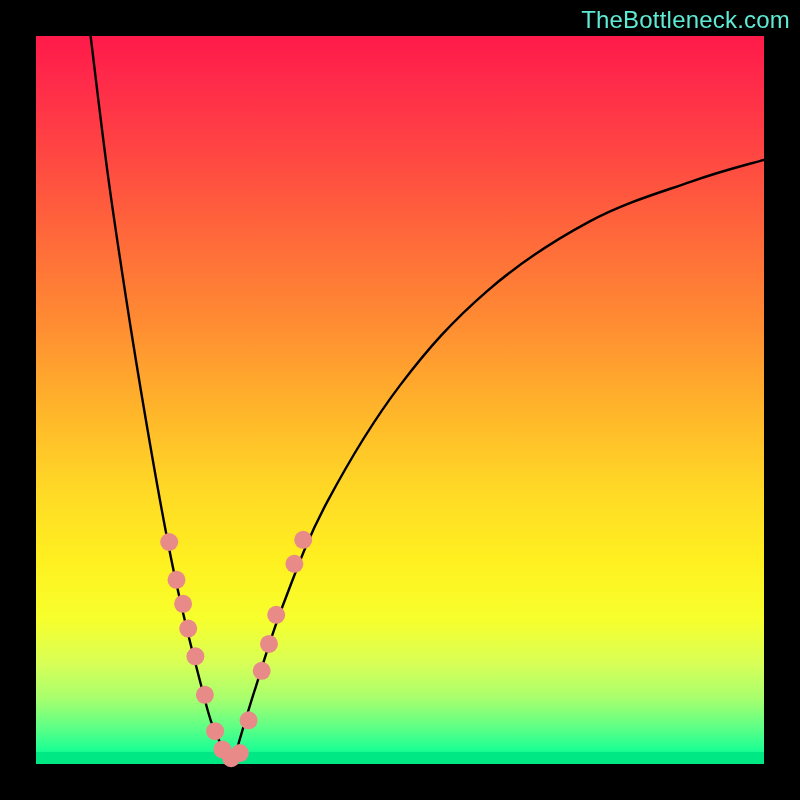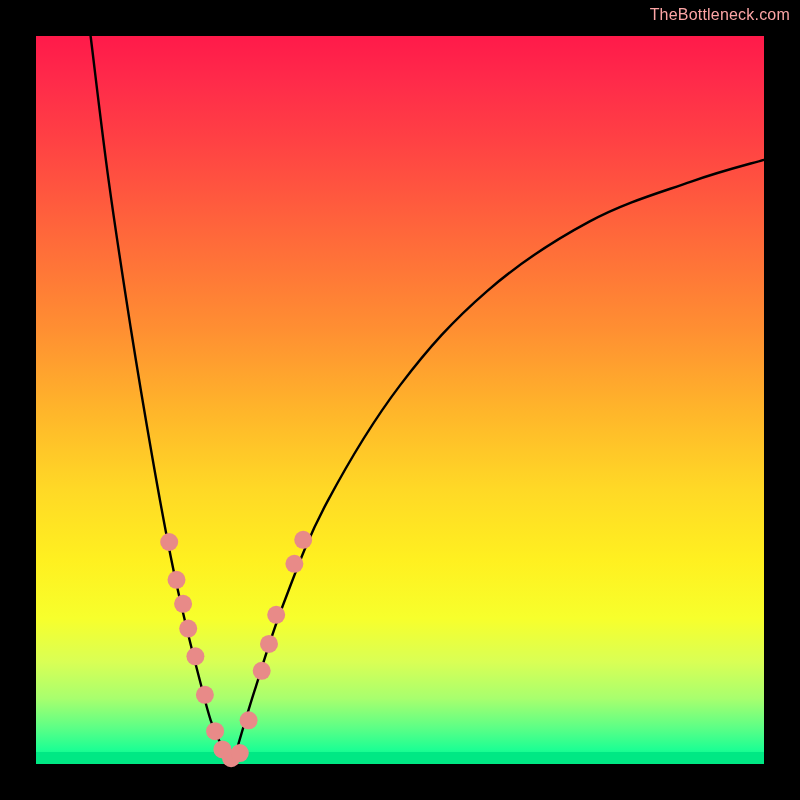--- a/index.html
+++ b/index.html
@@ -36,22 +36,22 @@
       #a8ff6e 91%,
       #5dff86 95%,
       #1eff93 98%,
       #00e884 100%
     );
   }
   .watermark {
     position: absolute;
     top: 6px;
     right: 10px;
-    color: #fca5a5;
-    font-size: 16px;
+    color: #5eead4;
+    font-size: 24px;
     letter-spacing: 0.2px;
     user-select: none;
   }
   svg.overlay {
     position: absolute;
     left: 36px;
     top: 36px;
     width: 728px;
     height: 728px;
     overflow: visible;

